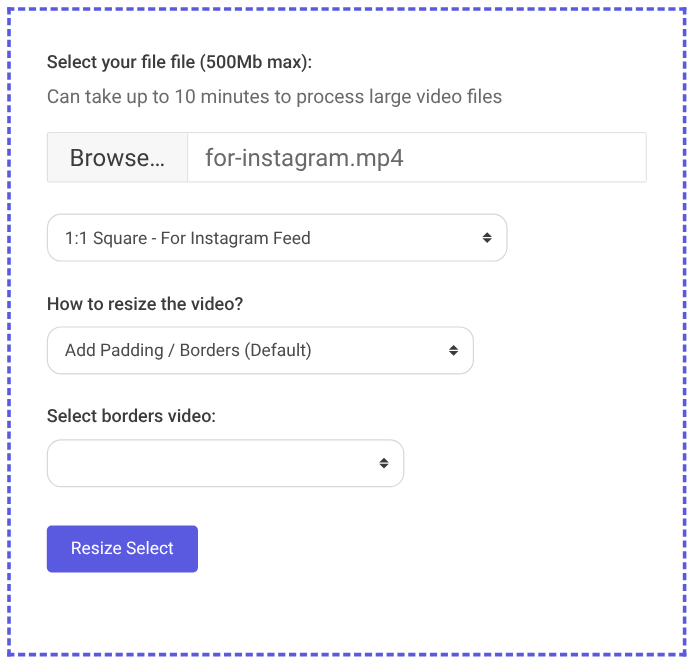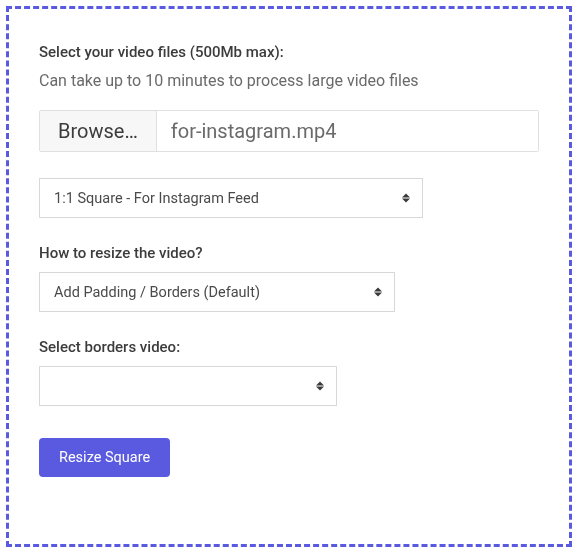--- a/index.html
+++ b/index.html
@@ -48,21 +48,21 @@
     border: none;
     padding: 0 14px;
     font-size: 20px;
     color: #6a6a6a;
     font-family: inherit;
     outline: none;
   }
   .select-wrap {
     position: relative;
     border: 1px solid #d8d8d8;
-    border-radius: 0;
+    border-radius: 12px;
     height: 40px;
     display: flex;
     align-items: center;
     padding: 0 36px 0 14px;
     margin-bottom: 26px;
     cursor: pointer;
   }
   .select-wrap.w1 { width: 384px; }
   .select-wrap.w2 { width: 356px; }
   .select-wrap.w3 { width: 298px; }
@@ -96,21 +96,21 @@
     cursor: pointer;
     font-family: inherit;
     margin-top: 6px;
   }
 </style>
 </head>
 <body>
 
 <div class="container">
 
-  <div class="label">Select your video files (500Mb max):</div>
+  <div class="label">Select your file file (500Mb max):</div>
   <div class="hint">Can take up to 10 minutes to process large video files</div>
 
   <div class="file-row">
     <button class="browse-btn">Browse…</button>
     <input class="file-name" type="text" value="for-instagram.mp4" style="">
   </div>
 
   <div class="select-wrap w1">
     <span class="select-text">1:1 Square - For Instagram Feed</span>
     <span class="sort-icon">
@@ -129,15 +129,15 @@
   </div>
 
   <div class="label">Select borders video:</div>
   <div class="select-wrap w3">
     <span class="sort-icon">
       <span class="tri up"></span>
         <span class="tri down"></span>
     </span>
   </div>
 
-  <button class="submit-btn">Resize Square</button>
+  <button class="submit-btn">Resize Select</button>
 
 </div>
 
 </body></html>

